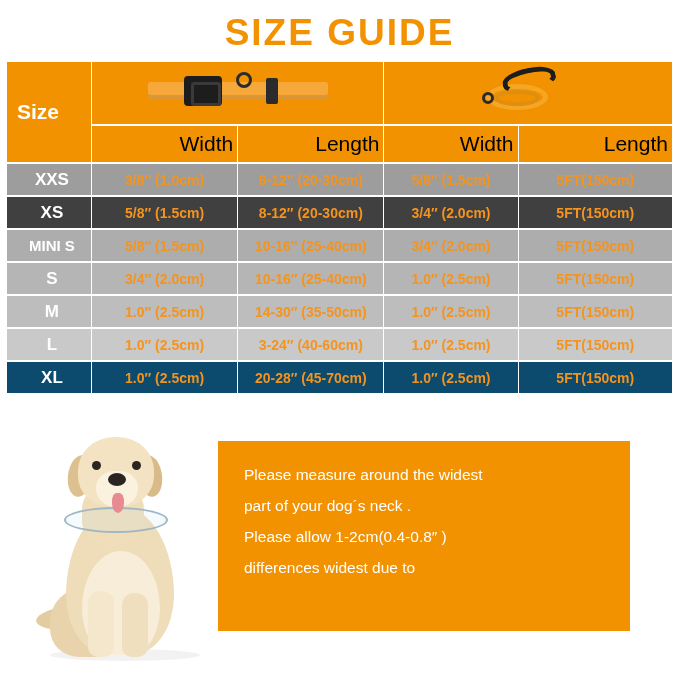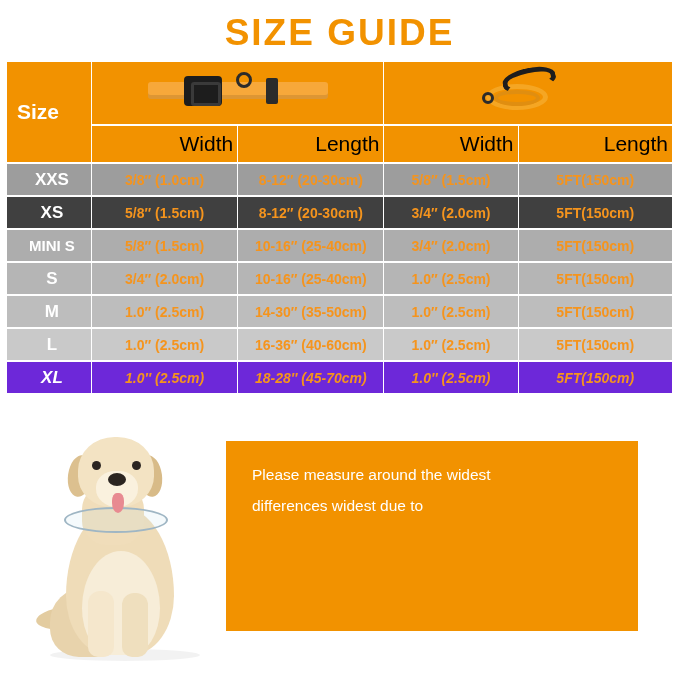--- a/index.html
+++ b/index.html
@@ -92,21 +92,21 @@
     font-weight: bold;
   }
 
   
   .g0 { background: #9d9d9d; }
   .g1 { background: #404040; }
   .g2 { background: #adadad; }
   .g3 { background: #b5b5b5; }
   .g4 { background: #bdbdbd; }
   .g5 { background: #c9c9c9; }
-  .g6 { background: #6d28d9; font-style: italic; }
+  .g6 { background: #0c4a6e; }
 
   
   .collar-ill {
     display: inline-block;
     position: relative;
     width: 180px;
     height: 46px;
   }
   .collar-strap {
     position: absolute;
@@ -186,21 +186,21 @@
   }
 
   
   .bottom {
     position: relative;
     height: 262px;
     margin-top: 6px;
   }
   .note-box {
     position: absolute;
-    left: 226px;
+    left: 218px;
     top: 40px;
     width: 412px;
     height: 190px;
     background: #F29200;
     padding: 18px 22px 10px 26px;
   }
   .note-line {
     color: #ffffff;
     font-size: 15.5px;
     line-height: 31px;
@@ -414,39 +414,41 @@
         <tr>
           <td class="row-cell row-label g4">M</td>
           <td class="row-cell g4">1.0″ (2.5cm)</td>
           <td class="row-cell g4">14-30″ (35-50cm)</td>
           <td class="row-cell g4">1.0″ (2.5cm)</td>
           <td class="row-cell g4">5FT(150cm)</td>
         </tr>
         <tr>
           <td class="row-cell row-label g5">L</td>
           <td class="row-cell g5">1.0″ (2.5cm)</td>
-          <td class="row-cell g5">16-36″ (40-60cm)</td>
+          <td class="row-cell g5">3-24″ (40-60cm)</td>
           <td class="row-cell g5">1.0″ (2.5cm)</td>
           <td class="row-cell g5">5FT(150cm)</td>
         </tr>
         <tr>
           <td class="row-cell row-label g6">XL</td>
           <td class="row-cell g6">1.0″ (2.5cm)</td>
-          <td class="row-cell g6">18-28″ (45-70cm)</td>
+          <td class="row-cell g6">20-28″ (45-70cm)</td>
           <td class="row-cell g6">1.0″ (2.5cm)</td>
           <td class="row-cell g6">5FT(150cm)</td>
         </tr>
       </tbody>
     </table>
   </div>
 
   <div class="bottom">
 
     <div class="note-box">
       <div class="note-line">Please measure around the widest</div>
+      <div class="note-line">part of your dog´s neck .</div>
+      <div class="note-line">Please allow 1-2cm(0.4-0.8″ )</div>
       <div class="note-line">differences widest due to</div>
     </div>
 
     <div class="dog">
       <span class="ground-shadow"></span>
       <span class="dog-tail"></span>
       <span class="dog-haunch"></span>
       <span class="dog-body"></span>
       <span class="dog-chest"></span>
       <span class="dog-frontleg-l"></span>

